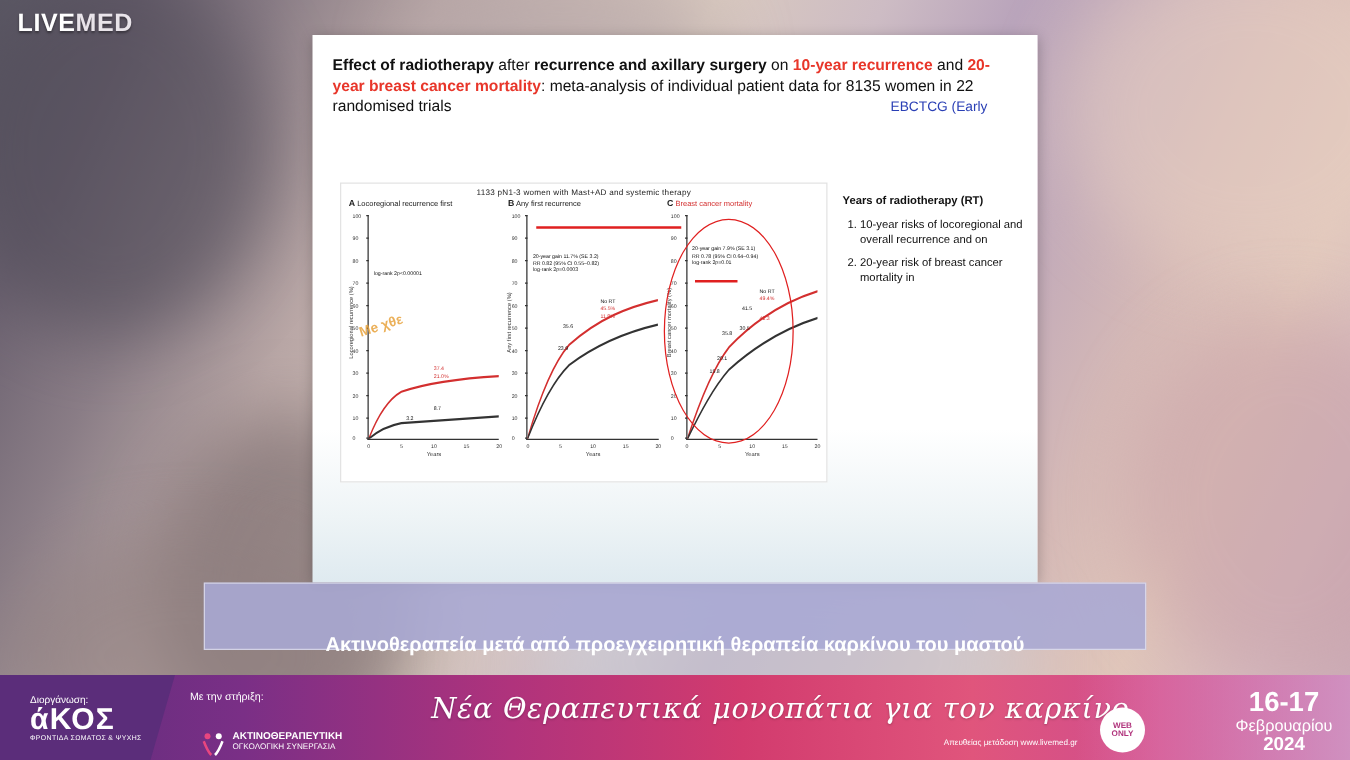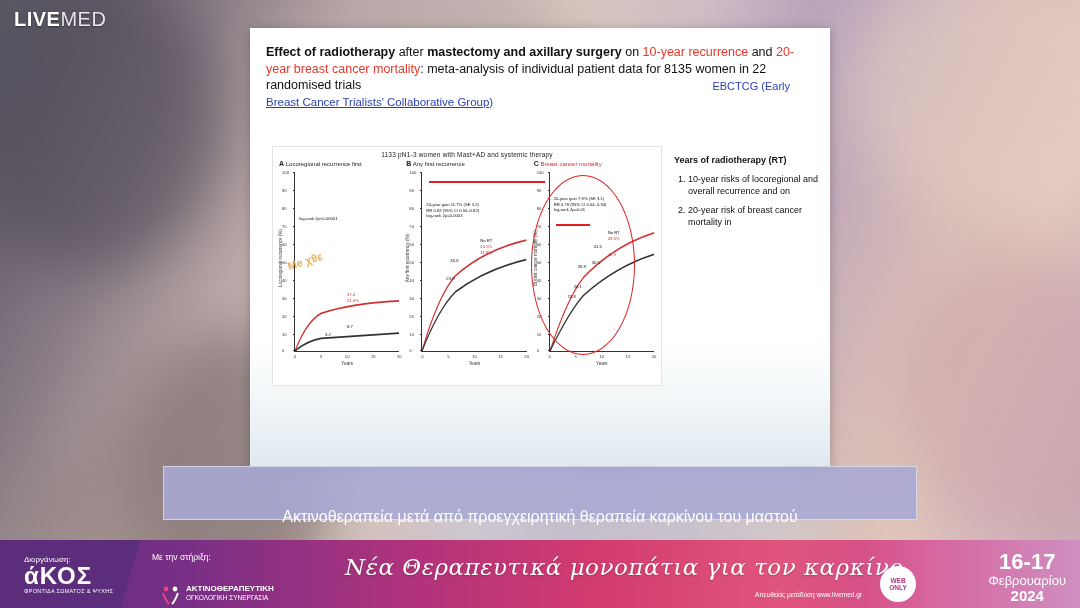--- a/index.html
+++ b/index.html
@@ -28,37 +28,37 @@
   .b5 { left: 430px; top: 430px; width: 400px; height: 200px; background:#cfd7dd; opacity:.5;}
   .b6 { left: 0px; top: 430px; width: 300px; height: 190px; background:#8f7f7f; }
   .b7 { left: 320px; top: -20px; width: 260px; height: 120px; background:#b3a5a8; }
 
   
   #logo {
     position: absolute; left: 14px; top: 8px;
     font-size: 20px; font-weight: bold; letter-spacing: .5px;
     color: #ffffff; text-shadow: 0 1px 2px rgba(0,0,0,.4);
   }
-  #logo .med { font-weight: normal; color:#e9e4ea; }
+  #logo .med { font-weight: bold; color:#e9e4ea; }
 
   
   #slide {
     position: absolute; left: 250px; top: 28px;
     width: 580px; height: 438px;
     background: linear-gradient(180deg,#ffffff 0%, #ffffff 72%, #eef4f6 88%, #dfeaf0 100%);
     box-shadow: 0 2px 10px rgba(0,0,0,.25);
     padding: 16px 16px 10px 16px;
   }
   #slide-title {
     font-family: "Liberation Sans", sans-serif;
     font-size: 12.5px; line-height: 16.5px; color:#111;
     font-weight: 600;
   }
   #slide-title .reg { font-weight: 400; }
-  #slide-title .red { color:#e8362a; font-weight: 400; }
+  #slide-title .red { color:#e8362a; font-weight: 700; }
   #slide-title .grp { color:#2a3fb5; text-decoration: underline; font-weight: 400; font-size:11.5px;}
   #slide-title .ebctcg { color:#2a3fb5; font-weight: 400; font-size: 11px;}
 
   #figure {
     position: absolute; left: 22px; top: 118px;
     width: 390px; height: 240px;
     border: 1px solid #e3e3e3;
     background: #fff;
   }
   .fig-head {
@@ -102,21 +102,21 @@
 
   
   #banner {
     position:absolute; left:163px; top:466px; width:754px; height:54px;
     background: rgba(168,169,212,.88);
     border: 1px solid rgba(255,255,255,.5);
     display:flex; flex-direction:column; align-items:center; justify-content:center;
     color:#fff;
   }
   #banner .name { font-size:23px; font-weight:700; line-height:26px; }
-  #banner .sub { font-size:16px; font-weight:400; line-height:20px;margin-top:47px; }
+  #banner .sub { font-size:16px; font-weight:700; line-height:20px;margin-top:47px; }
 
   
   #bottombar {
     position:absolute; left:0; bottom:0; width:1080px; height:68px;
     background: linear-gradient(90deg,#5b2d7a 0%, #7a2f86 18%, #b0337c 38%, #d23b6e 55%, #e0557c 72%, #cf4d8e 86%, #a13a8f 100%);
     display:flex; align-items:center;
   }
   #bottombar .segA { width:140px; height:68px; background:#5b2d7a; clip-path: polygon(0 0, 100% 0, 86% 100%, 0 100%); position:absolute; left:0; top:0;}
   .bb-left { position:relative; z-index:2; padding-left:24px; color:#fff; }
   .bb-left .org { font-size:8px; }
@@ -154,23 +154,22 @@
   <div class="blob b5"></div>
   <div class="blob b6"></div>
   <div class="blob b7"></div>
 
   <div id="logo">
     <span>LIVE</span><span class="med">MED</span>
   </div>
 
   <div id="slide">
     <div id="slide-title">
-      <span>Effect of radiotherapy</span><span class="reg"> after </span><span>mastectomy and axillary surgery</span><span class="reg"> on </span><span class="red">10-year recurrence</span><span class="reg"> and </span><span class="red">20-year breast cancer mortality</span><span class="reg">: meta-analysis of individual patient data for 8135 women in 22 randomised trials</span>
+      <span>Effect of radiotherapy</span><span class="reg"> after </span><span>recurrence and axillary surgery</span><span class="reg"> on </span><span class="red">10-year recurrence</span><span class="reg"> and </span><span class="red">20-year breast cancer mortality</span><span class="reg">: meta-analysis of individual patient data for 8135 women in 22 randomised trials</span>
       <div style="position:relative;">
-        <span class="grp">Breast Cancer Trialists' Collaborative Group)</span>
         <span class="ebctcg" style="position:absolute; right:24px; top:-16px;">EBCTCG (Early</span>
       </div>
     </div>
 
     <div id="figure">
       <div class="fig-head">1133 pN1-3 women with Mast+AD and systemic therapy</div>
       <div class="panels">
 
         <div class="panel">
           <div class="panel-label">

